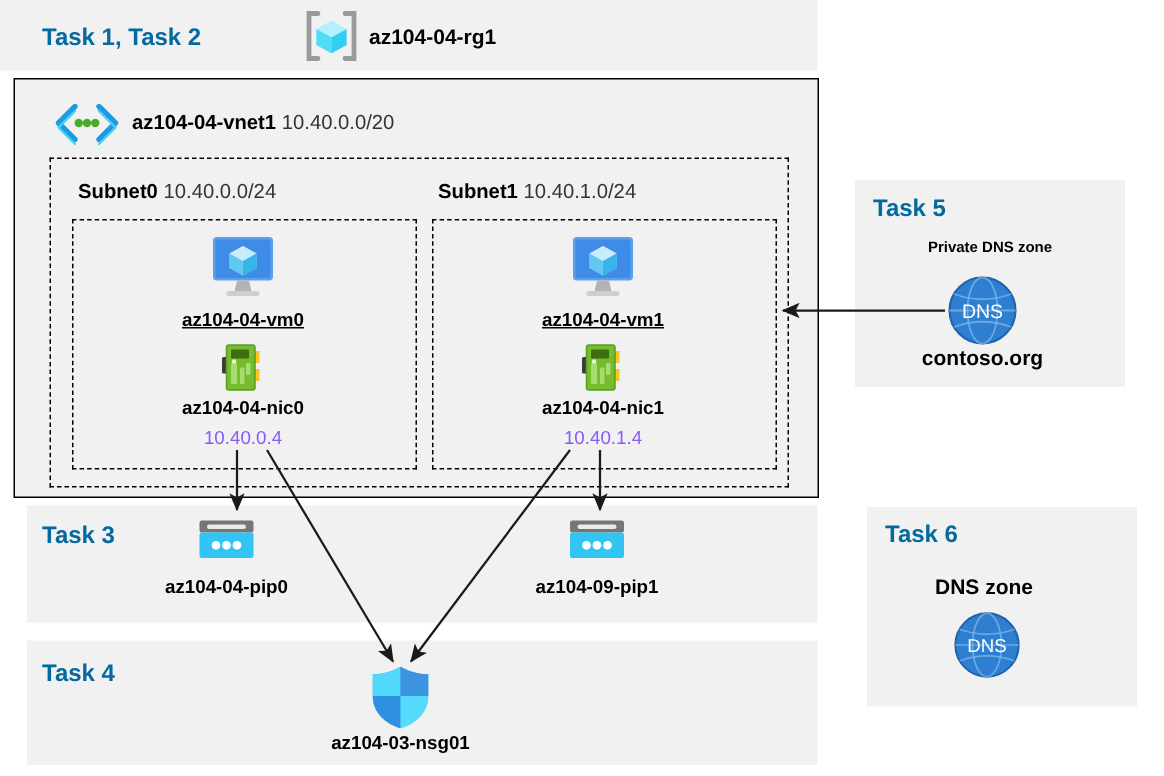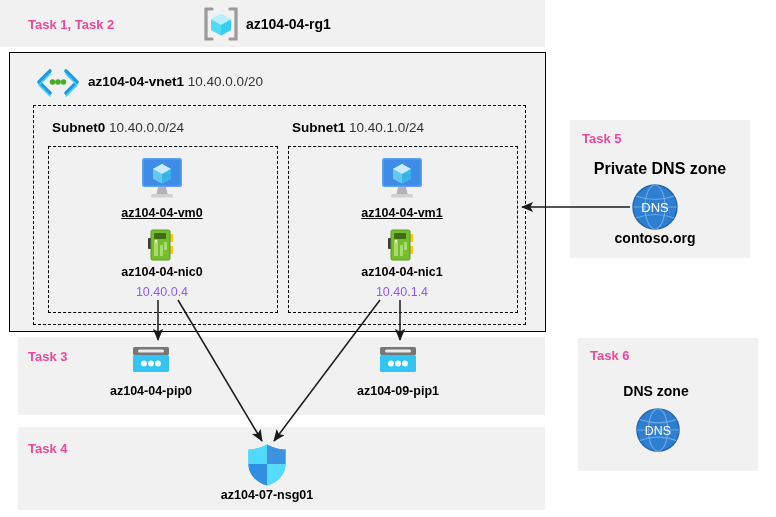--- a/index.html
+++ b/index.html
@@ -11,23 +11,23 @@
     position:relative;
     width:776px;height:517px;
     background:#ffffff;
     overflow:hidden;
   }
   
   .panel{position:absolute;background:#f1f1f1;}
   .panel-white-border{position:absolute;border:1.5px solid #000;background:#f1f1f1;}
   .task-label{
     position:absolute;
-    color:#ec4899;
+    color:#0369a1;
     font-weight:bold;
-    font-size:13px;
+    font-size:16px;
     white-space:nowrap;
   }
   .bold-lbl{font-weight:bold;color:#000;}
   .norm-lbl{font-weight:normal;color:#333;}
   .hdr-text{
     position:absolute;
     font-size:13.5px;
     white-space:nowrap;
     color:#000;
   }
@@ -204,25 +204,25 @@
 
   <div class="icon-abs" style="left:246px;top:443px;">
     <svg width="42" height="44" viewBox="0 0 42 44">
       <path d="M21 1.5 C14 5.5 7 6.5 2.5 6.5 L2.5 21 C2.5 32 11 39.5 21 42.5 C31 39.5 39.5 32 39.5 21 L39.5 6.5 C35 6.5 28 5.5 21 1.5 Z" fill="#3aa8ef"></path>
       <path d="M21 1.5 C14 5.5 7 6.5 2.5 6.5 L2.5 21 L21 21 Z" fill="#50d9fb"></path>
       <path d="M21 21 L39.5 21 L39.5 6.5 C35 6.5 28 5.5 21 1.5 Z" fill="#3d93e0"></path>
       <path d="M2.5 21 L21 21 L21 42.5 C11 39.5 2.5 32 2.5 21 Z" fill="#2f8fe0"></path>
       <path d="M21 21 L39.5 21 C39.5 32 31 39.5 21 42.5 Z" fill="#55dcfc"></path>
     </svg>
   </div>
-  <div class="node-label" style="left:187px;top:488px;width:160px;">az104-07-nsg01</div>
+  <div class="node-label" style="left:187px;top:488px;width:160px;">az104-03-nsg01</div>
 
   <div class="panel" style="left:570px;top:120px;width:180px;height:138px;"></div>
   <div class="task-label" style="left:582px;top:131px;">Task 5</div>
-  <div class="node-label" style="left:580px;top:160px;width:160px;font-size:16px;">Private DNS zone</div>
+  <div class="node-label" style="left:580px;top:160px;width:160px;font-size:10px;">Private DNS zone</div>
 
   <div class="icon-abs" style="left:631px;top:183px;">
     <svg width="48" height="48" viewBox="0 0 48 48">
       <circle cx="24" cy="24" r="22" fill="#2e7fd1"></circle>
       <circle cx="24" cy="24" r="22" fill="none" stroke="#1f63ad" stroke-width="1.4"></circle>
       <ellipse cx="24" cy="24" rx="10" ry="22" fill="none" stroke="#7fb6e8" stroke-width="1.2" opacity="0.75"></ellipse>
       <line x1="2" y1="24" x2="46" y2="24" stroke="#7fb6e8" stroke-width="1.2" opacity="0.75"></line>
       <path d="M5 13 Q24 20 43 13" fill="none" stroke="#7fb6e8" stroke-width="1.2" opacity="0.75"></path>
       <path d="M5 35 Q24 28 43 35" fill="none" stroke="#7fb6e8" stroke-width="1.2" opacity="0.75"></path>
       <text x="24" y="29" font-family="Liberation Sans, sans-serif" font-size="13" fill="#ffffff" text-anchor="middle">DNS</text>

